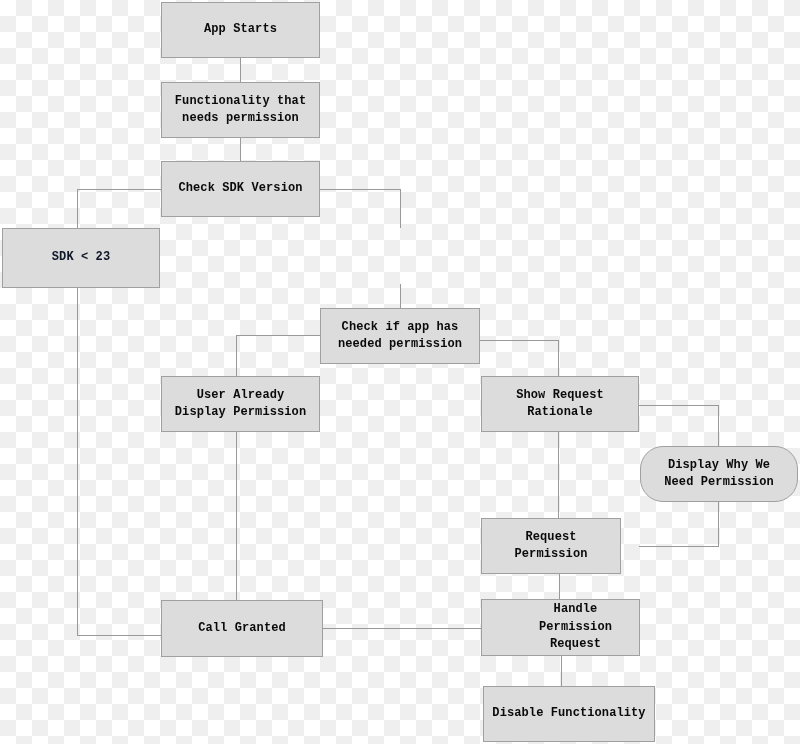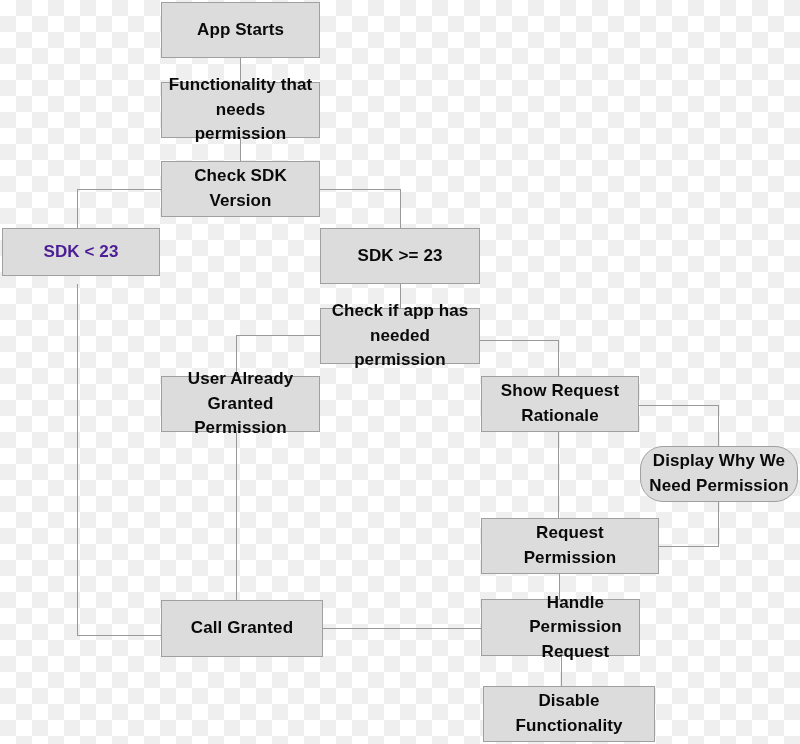--- a/index.html
+++ b/index.html
@@ -38,25 +38,26 @@
     position: absolute;
     box-sizing: border-box;
     background: #dcdcdc;
     border: 1px solid #a0a0a0;
     display: flex;
     align-items: center;
     justify-content: center;
     text-align: center;
     color: #0a0a0a;
     font-weight: bold;
-    font-size: 17px;
+    font-size: 12px;
     line-height: 1.45;
     letter-spacing: 0.1px;
     padding: 0 6px;
     box-shadow: 0 0 0 0 rgba(0,0,0,0);
+    font-family: Liberation Mono, monospace;
   }
   .node .label {
     white-space: pre-line;
     display: block;
   }
 </style>
 </head>
 <body>
 
 <div id="canvas">
@@ -82,43 +83,40 @@
 <div class="node" style="left: 161px; top: 2px; width: 159px; height: 56px; background: rgb(220, 220, 220); border-color: rgb(160, 160, 160); color: rgb(10, 10, 10);">
       <span class="label">App Starts</span>
     </div>
     <div class="node" style="left: 161px; top: 161px; width: 159px; height: 56px; background: rgb(220, 220, 220); border-color: rgb(160, 160, 160); color: rgb(10, 10, 10);">
       <span class="label">Check SDK Version</span>
     </div>
     <div class="node" style="left: 161px; top: 82px; width: 159px; height: 56px; background: rgb(220, 220, 220); border-color: rgb(160, 160, 160); color: rgb(10, 10, 10);">
       <span class="label">Functionality that
 needs permission</span>
     </div>
-    <div class="node" style="left: 2px; top: 228px; width: 158px; height: 48px; background: rgb(220, 220, 220); border-color: rgb(160, 160, 160); color: #4c1d95;">
+    <div class="node" style="left: 2px; top: 228px; width: 158px; height: 60px; background: rgb(220, 220, 220); border-color: rgb(160, 160, 160); color: #0f172a;">
       <span class="label">SDK &lt; 23</span>
-    </div>
-    <div class="node" style="left: 320px; top: 228px; width: 160px; height: 56px; background: rgb(220, 220, 220); border-color: rgb(160, 160, 160); color: rgb(10, 10, 10);">
-      <span class="label">SDK &gt;= 23</span>
     </div>
     <div class="node" style="left: 320px; top: 308px; width: 160px; height: 56px; background: rgb(220, 220, 220); border-color: rgb(160, 160, 160); color: rgb(10, 10, 10);">
       <span class="label">Check if app has
 needed permission</span>
     </div>
     <div class="node" style="left: 161px; top: 376px; width: 159px; height: 56px; background: rgb(220, 220, 220); border-color: rgb(160, 160, 160); color: rgb(10, 10, 10);">
       <span class="label">User Already
-Granted Permission</span>
+Display Permission</span>
     </div>
     <div class="node" style="left: 481px; top: 376px; width: 158px; height: 56px; background: rgb(220, 220, 220); border-color: rgb(160, 160, 160); color: rgb(10, 10, 10); align-items: center;">
       <span class="label">Show Request
 Rationale</span>
     </div>
     <div class="node" style="left: 640px; top: 446px; width: 158px; height: 56px; background: rgb(220, 220, 220); border-color: rgb(160, 160, 160); color: rgb(10, 10, 10); border-radius: 23px;">
       <span class="label">Display Why We
 Need Permission</span>
     </div>
-    <div class="node" style="left: 481px; top: 518px; width: 178px; height: 56px; background: rgb(220, 220, 220); border-color: rgb(160, 160, 160); color: rgb(10, 10, 10);">
+    <div class="node" style="left: 481px; top: 518px; width: 140px; height: 56px; background: rgb(220, 220, 220); border-color: rgb(160, 160, 160); color: rgb(10, 10, 10);">
       <span class="label">Request Permission</span>
     </div>
     <div class="node" style="left: 161px; top: 600px; width: 162px; height: 57px; background: rgb(220, 220, 220); border-color: rgb(160, 160, 160); color: rgb(10, 10, 10);">
       <span class="label">Call Granted</span>
     </div>
     <div class="node" style="left: 481px; top: 599px; width: 159px; height: 57px; background: rgb(220, 220, 220); border-color: rgb(160, 160, 160); color: rgb(10, 10, 10); padding-left: 36px;">
       <span class="label">Handle Permission
 Request</span>
     </div>
     <div class="node" style="left: 483px; top: 686px; width: 172px; height: 56px; background: rgb(220, 220, 220); border-color: rgb(160, 160, 160); color: rgb(10, 10, 10);">

